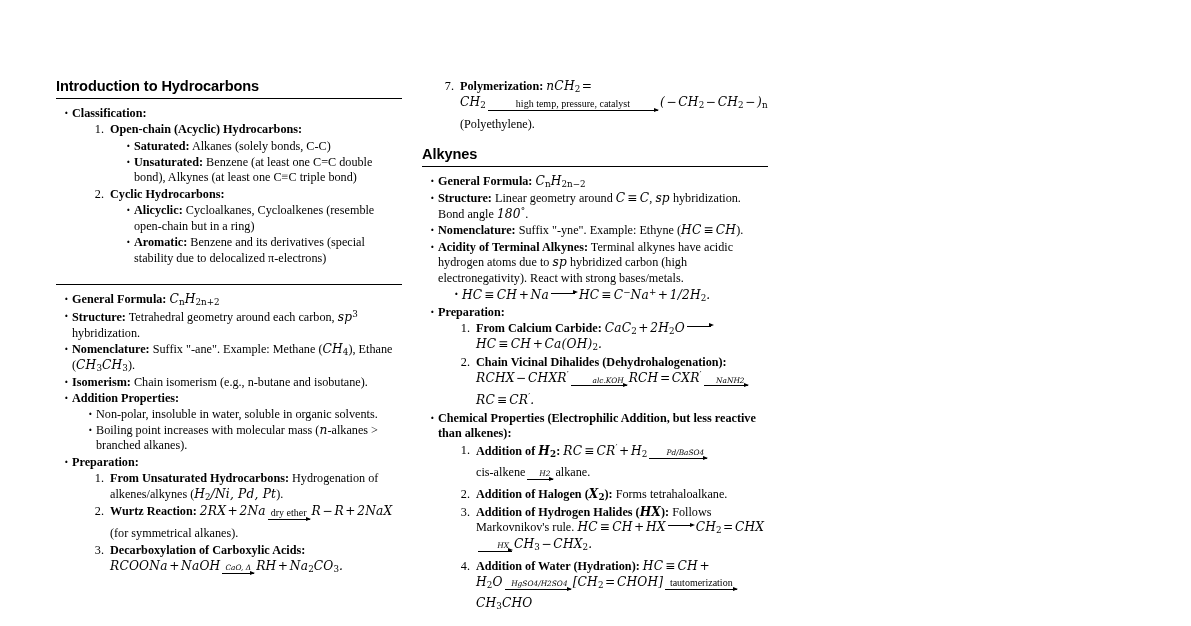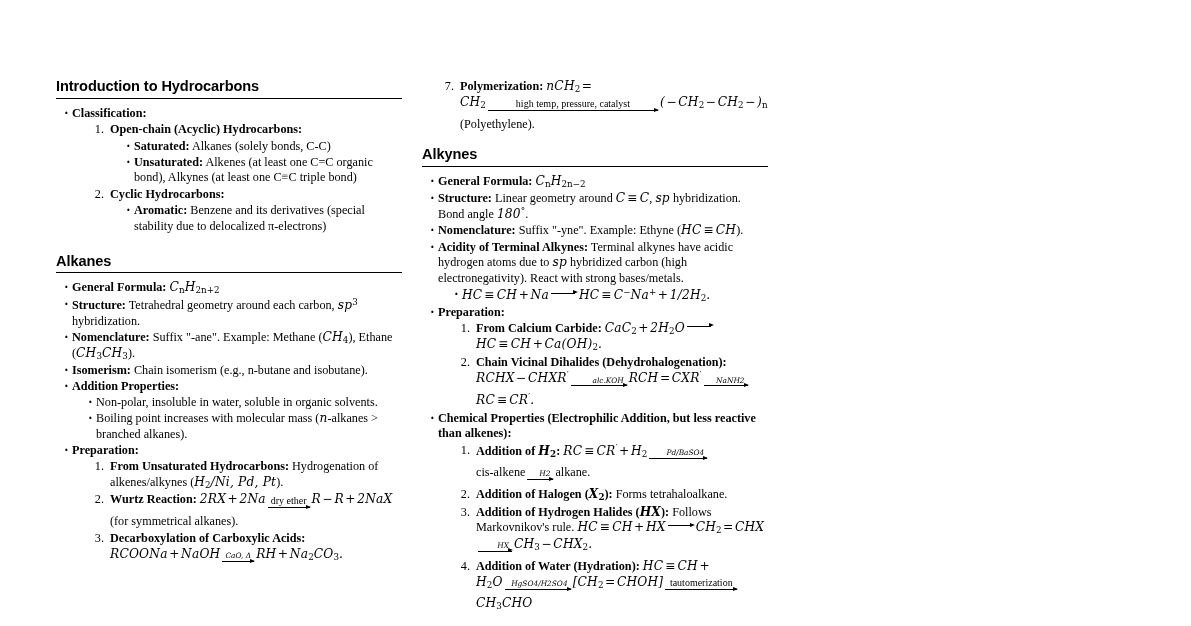--- a/index.html
+++ b/index.html
@@ -182,36 +182,36 @@
       <hr class="section-rule">
 
       <ul class="bul">
         <li>
           <b>Classification:</b>
           <ol class="num">
             <li>
               <b>Open-chain (Acyclic) Hydrocarbons:</b>
               <ul class="bul sub">
                 <li><b>Saturated:</b><span> Alkanes (solely bonds, C-C)</span></li>
-                <li><b>Unsaturated:</b><span> Alkenes (at least one C=C organic bond), Alkynes (at least one C≡C triple bond)</span></li>
+                <li><b>Unsaturated:</b><span> Benzene (at least one C=C double bond), Alkynes (at least one C≡C triple bond)</span></li>
               </ul>
             </li>
             <li>
               <b>Cyclic Hydrocarbons:</b>
               <ul class="bul sub">
+                <li><b>Alicyclic:</b><span> Cycloalkanes, Cycloalkenes (resemble open-chain but in a ring)</span></li>
                 <li><b>Aromatic:</b><span> Benzene and its derivatives (special stability due to delocalized π-electrons)</span></li>
               </ul>
             </li>
           </ol>
         </li>
       </ul>
     </div>
 
     <div class="sec-block spaced">
-      <h2 class="section">Alkanes</h2>
       <hr class="section-rule">
 
       <ul class="bul">
         <li>
           <b>General Formula:</b>
           <span class="m">C<sub>n</sub>H<sub>2n+2</sub></span>
         </li>
         <li>
           <b>Structure:</b>
           Tetrahedral geometry around each carbon, <span class="m">sp<sup>3</sup></span> hybridization.

